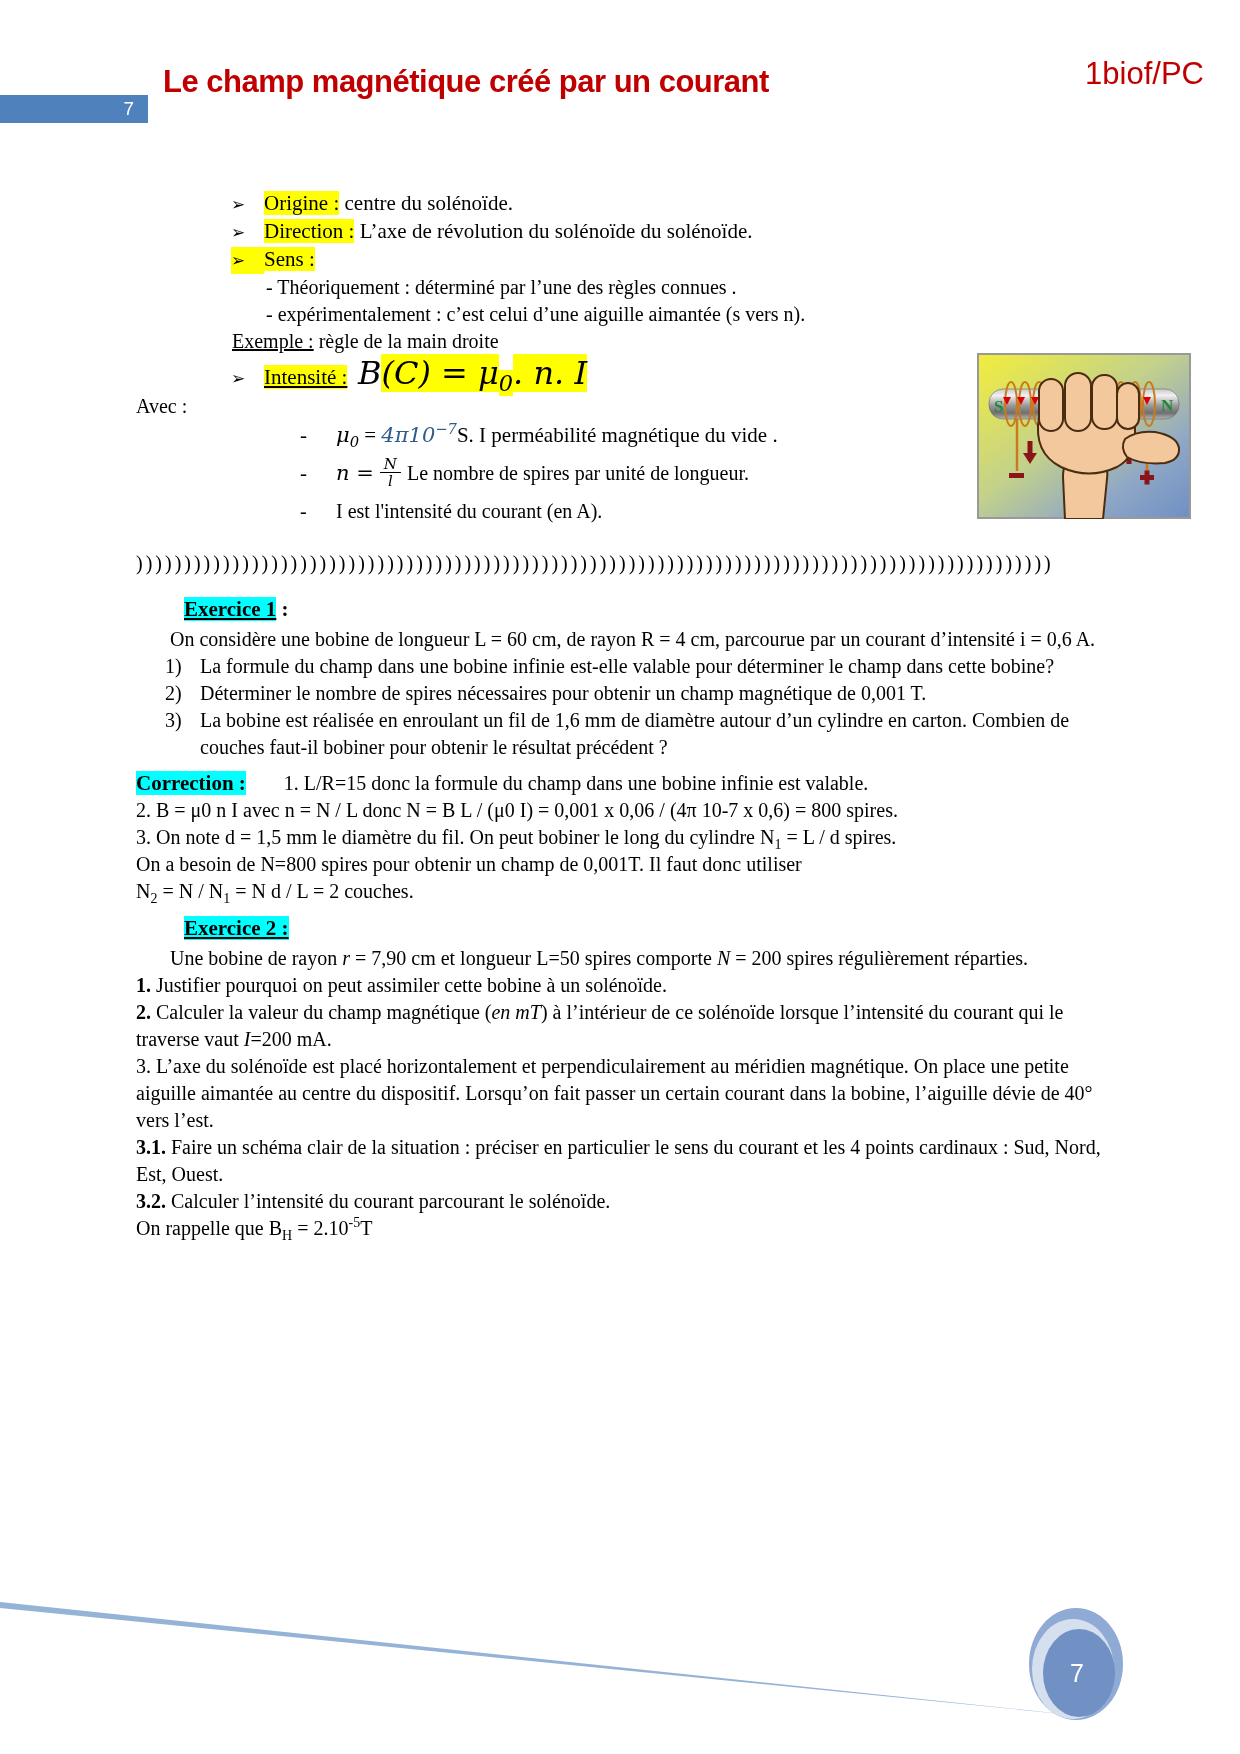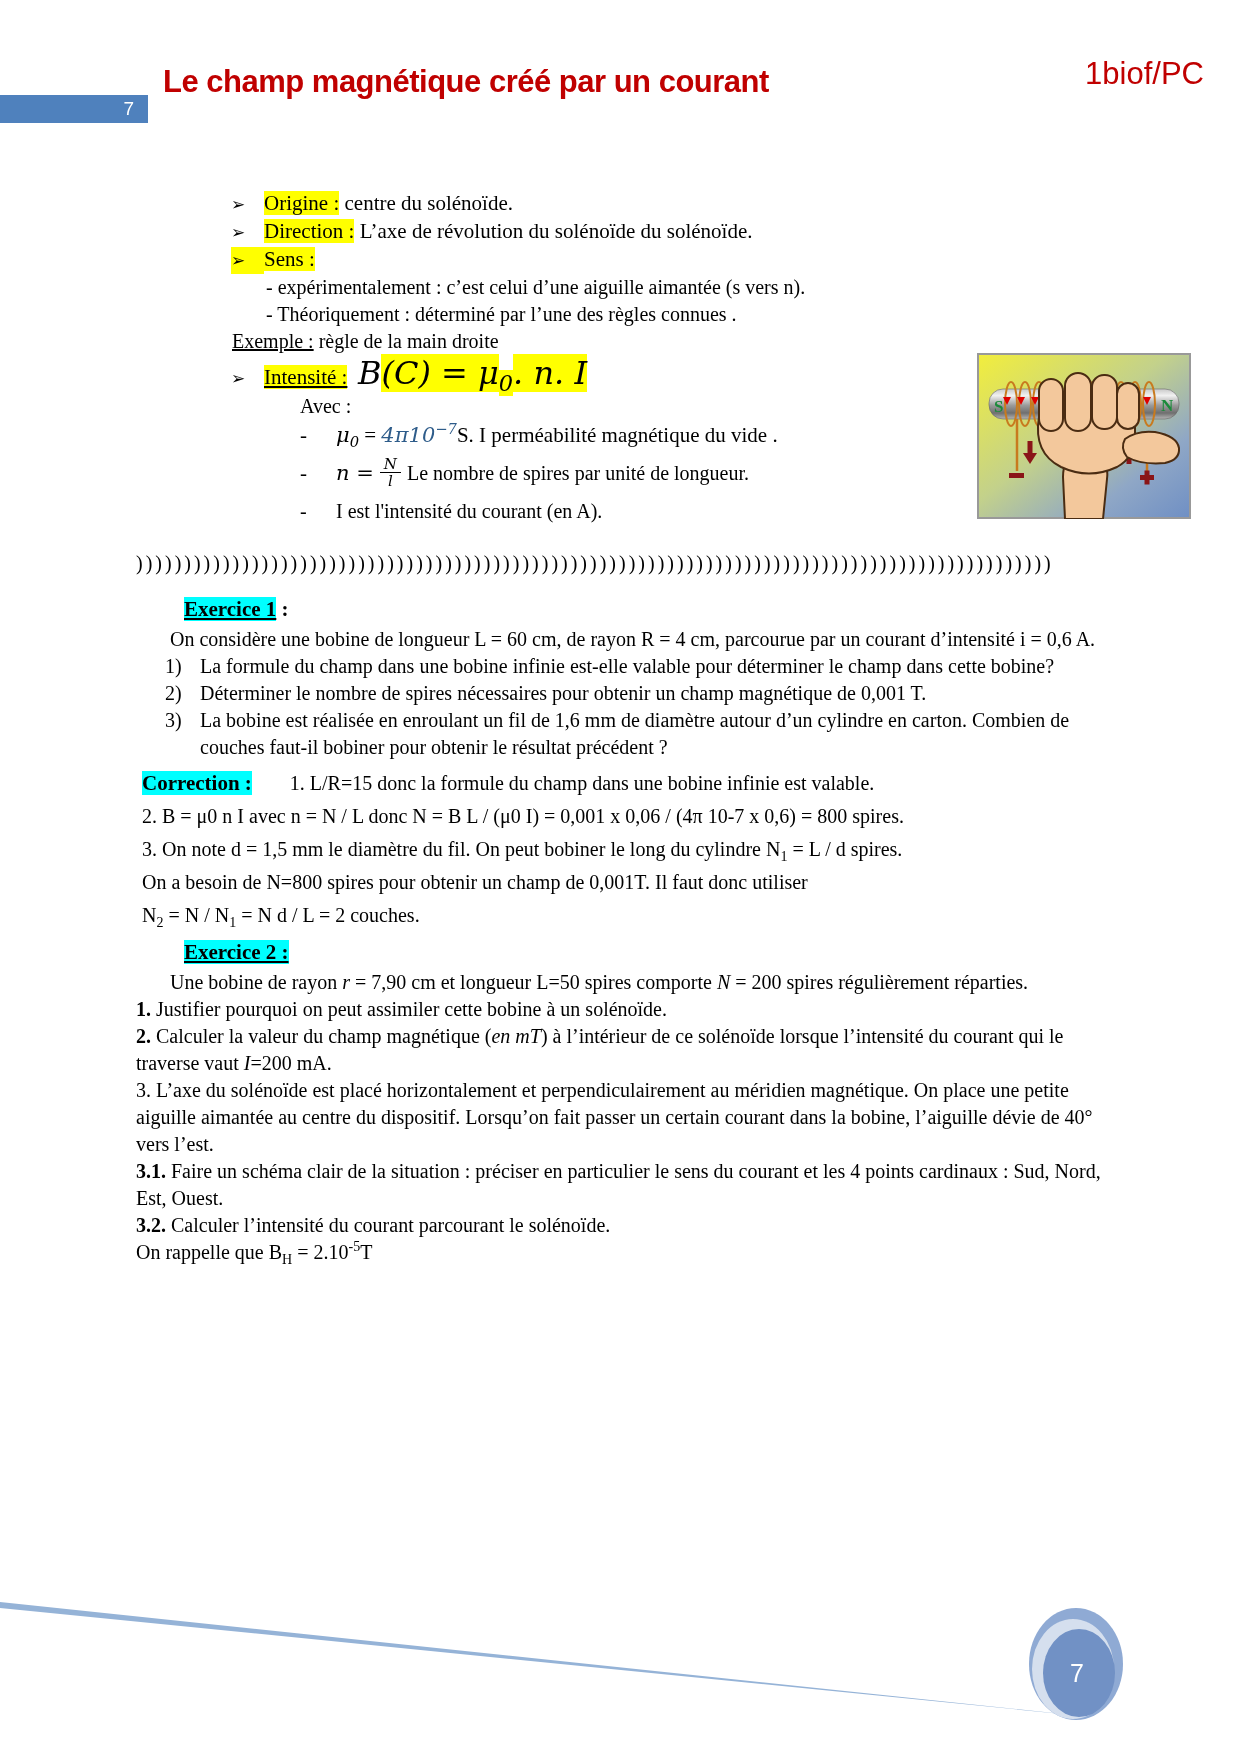--- a/index.html
+++ b/index.html
@@ -37,40 +37,40 @@
   .blue{color:var(--math-blue)}
   .math{font-family:"DejaVu Serif",serif;font-style:italic}
   sub,sup{font-size:70%;line-height:0}
 
   .bullet-line{margin-left:95px;font-size:21px;line-height:27px;}
   .bullet-arrow{display:inline-block;width:33px;font-family:"DejaVu Sans",sans-serif;font-size:17px;}
   .sens-item{margin-left:130px;line-height:27px;}
   .exemple-line{margin-left:96px;line-height:27px;}
   .intensite-line{margin-left:95px;height:38px;font-size:21px;line-height:36px;}
   .formula{font-size:32px;}
-  .avec-line{margin-left:164px;}
+  .avec-line{}
   .mrow{margin-left:164px;display:flex;font-size:21px;line-height:30px;}
   .mrow .dash{width:36px;}
   .nrow{height:46px;align-items:center;}
   .frac{display:inline-flex;flex-direction:column;align-items:center;vertical-align:middle;
         line-height:1;margin:0 6px;font-family:"DejaVu Serif",serif;font-style:italic;}
   .frac .num{border-bottom:1.5px solid #000;padding:0 4px;font-size:15px;}
   .frac .den{font-size:15px;padding-top:1px;}
 
   .separator{margin-top:24px;height:28px;font-size:20px;letter-spacing:3px;
              white-space:nowrap;overflow:hidden;width:958px;}
 
   .ex-head{margin-top:18px;height:30px;font-size:21px;font-weight:bold;padding-left:48px;}
   .ex1-intro{text-indent:34px;}
   .ex1-item{display:flex;margin-left:29px;}
   .ex1-item .num{width:35px;flex:none;}
   .ex1-item .txt{width:905px;}
 
   .corr-block{margin-top:9px;}
-  .corr-block p{margin:6px;line-height:27px;}
+  .corr-block p{margin:0;line-height:27px;}
   .corr-head-label{font-size:21px;}
   .corr-head-gap{display:inline-block;width:38px;}
 
   .ex2-block p{margin:0;line-height:27px;}
   .ex2-p1{text-indent:34px;}
 
   
   .hand-figure{position:absolute;left:977px;top:353px;width:214px;height:166px;}
   
   .footer-deco{position:absolute;left:0;top:1584px;width:1240px;height:170px;}
@@ -164,22 +164,22 @@
       <span class="bullet-arrow">➢</span><span class="hl-y">Origine :</span><span> centre du solénoïde.</span>
     </div>
     <div class="bullet-line">
       <span class="bullet-arrow">➢</span><span class="hl-y">Direction :</span><span> L’axe de révolution du solénoïde du  solénoïde.</span>
     </div>
     <div class="bullet-line">
       <span class="bullet-arrow hl-y">➢</span><span class="hl-y">Sens :</span>
     </div>
   </div>
 
+  <div class="sens-item">-  Théoriquement : déterminé par l’une des règles connues .</div>
   <div class="sens-item">- expérimentalement : c’est celui d’une aiguille aimantée (s vers  n).</div>
-  <div class="sens-item">-  Théoriquement : déterminé par l’une des règles connues .</div>
 
   <div class="exemple-line">
     <span class="u">Exemple :</span><span>  règle de la main droite</span>
   </div>
 
   <div class="intensite-line">
     <span class="bullet-arrow">➢</span><span class="hl-y u">Intensité :</span><span>&nbsp;&nbsp;</span><span class="formula"><span class="math">B</span><span class="math hl-y">(C) = μ</span><sub class="math hl-y">0</sub><span class="math hl-y">. n. I</span></span>
   </div>
 
   <div class="avec-line">Avec :</div>

